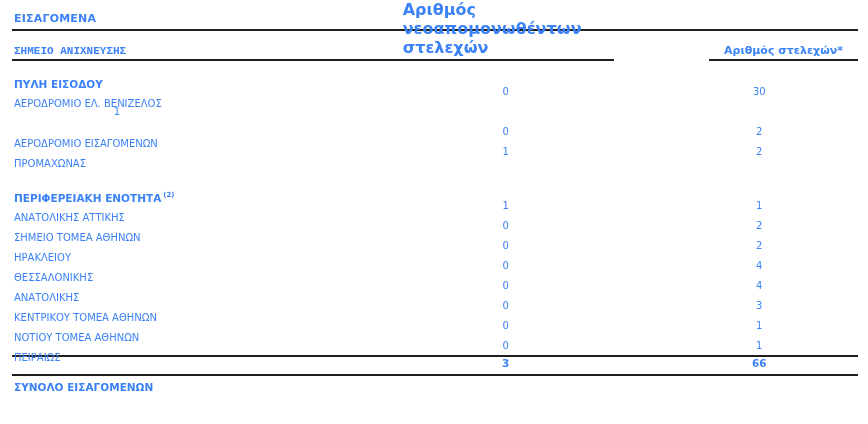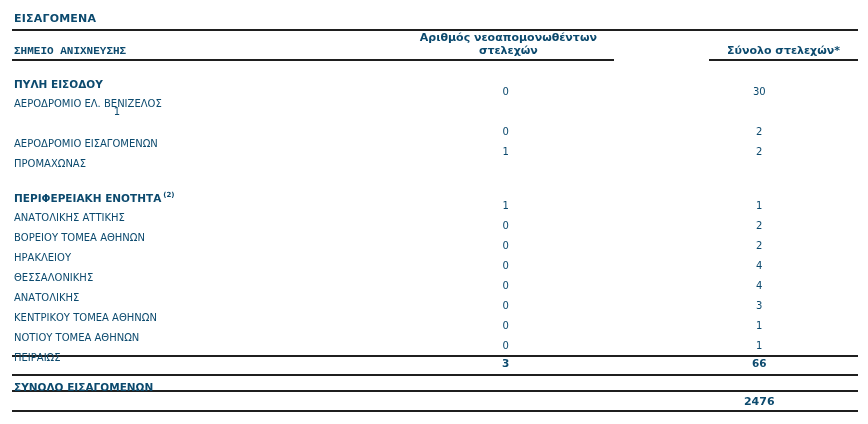--- a/index.html
+++ b/index.html
@@ -1,35 +1,35 @@
 <!DOCTYPE html>
 <html><head>
 <meta charset="utf-8">
 <style>
   html,body { margin:0; padding:0; background:#ffffff; }
   .doc {
     width:868px; height:424px; background:#ffffff; overflow:hidden;
     font-family:"DejaVu Sans","Liberation Sans",sans-serif;
-    color:#0c4a6e; position:relative;
+    color:#3b82f6; position:relative;
   }
   .sheet { margin:12px 10px 0 12px; width:846px; }
 
   .title {
     font-weight:bold; font-size:11px; letter-spacing:0.2px;
     padding:0 0 4px 2px; border-bottom:2px solid #1f1f1f;
   }
   .hgap { height:8px; }
 
   .hrow { display:flex; align-items:flex-end; height:22px; }
   .hleft {
     width:602px; display:flex; align-items:flex-end;
     border-bottom:2px solid #1f1f1f; padding-bottom:2px;
   }
   .hc1 { width:390px; font-weight:bold; font-size:11px; padding-left:2px;font-family:Liberation Mono, monospace; }
-  .hc2 { width:212px; font-weight:bold; font-size:11px; text-align:center; }
+  .hc2 { width:212px; font-weight:bold; font-size:16px; text-align:left; }
   .hspacer { width:95px; }
   .hright {
     width:149px; font-weight:bold; font-size:11px; text-align:center;
     border-bottom:2px solid #1f1f1f; padding-bottom:2px;
   }
 
   .row { display:flex; align-items:center; height:20px; font-size:10px; }
   .c1 { width:388px; padding-left:2px; white-space:nowrap;margin-top:24px; }
   .c2 { width:210px; text-align:center; }
   .c3 { width:198px; margin-left:50px; text-align:center; }
@@ -58,21 +58,21 @@
 
     <div class="title">ΕΙΣΑΓΟΜΕΝΑ</div>
     <div class="hgap"></div>
 
     <div class="hrow">
       <div class="hleft">
         <div class="hc1">ΣΗΜΕΙΟ ΑΝΙΧΝΕΥΣΗΣ</div>
         <div class="hc2">Αριθμός νεοαπομονωθέντων στελεχών</div>
       </div>
       <div class="hspacer"></div>
-      <div class="hright">Σύνολο στελεχών*</div>
+      <div class="hright">Αριθμός στελεχών*</div>
     </div>
 
     <div class="row group">
       <div class="c1"><span>ΠΥΛΗ ΕΙΣΟΔΟΥ</span><sup class="fn"></sup></div>
       <div class="c2"></div>
       <div class="c3"></div>
     </div>
 
     <div class="row">
       <div class="c1">ΑΕΡΟΔΡΟΜΙΟ ΕΛ. ΒΕΝΙΖΕΛΟΣ</div>
@@ -100,21 +100,21 @@
       <div class="c2"></div>
       <div class="c3"></div>
     </div>
 
     <div class="row">
       <div class="c1">ΑΝΑΤΟΛΙΚΗΣ ΑΤΤΙΚΗΣ</div>
       <div class="c2">1</div>
       <div class="c3">1</div>
     </div>
     <div class="row">
-      <div class="c1">ΒΟΡΕΙΟΥ ΤΟΜΕΑ ΑΘΗΝΩΝ</div>
+      <div class="c1">ΣΗΜΕΙΟ ΤΟΜΕΑ ΑΘΗΝΩΝ</div>
       <div class="c2">0</div>
       <div class="c3">2</div>
     </div>
     <div class="row">
       <div class="c1">ΗΡΑΚΛΕΙΟΥ</div>
       <div class="c2">0</div>
       <div class="c3">2</div>
     </div>
     <div class="row">
       <div class="c1">ΘΕΣΣΑΛΟΝΙΚΗΣ</div>
@@ -143,20 +143,15 @@
     </div>
 
     <div class="total-row">
       <div class="c1">ΣΥΝΟΛΟ ΕΙΣΑΓΟΜΕΝΩΝ</div>
       <div class="c2">3</div>
       <div class="c3">66</div>
     </div>
 
     <div class="spacer2"></div>
 
-    <div class="band">
-      <div class="c1"></div>
-      <div class="c2"></div>
-      <div class="c3">2476</div>
-    </div>
 
   </div>
 </div>
 
 </body></html>

